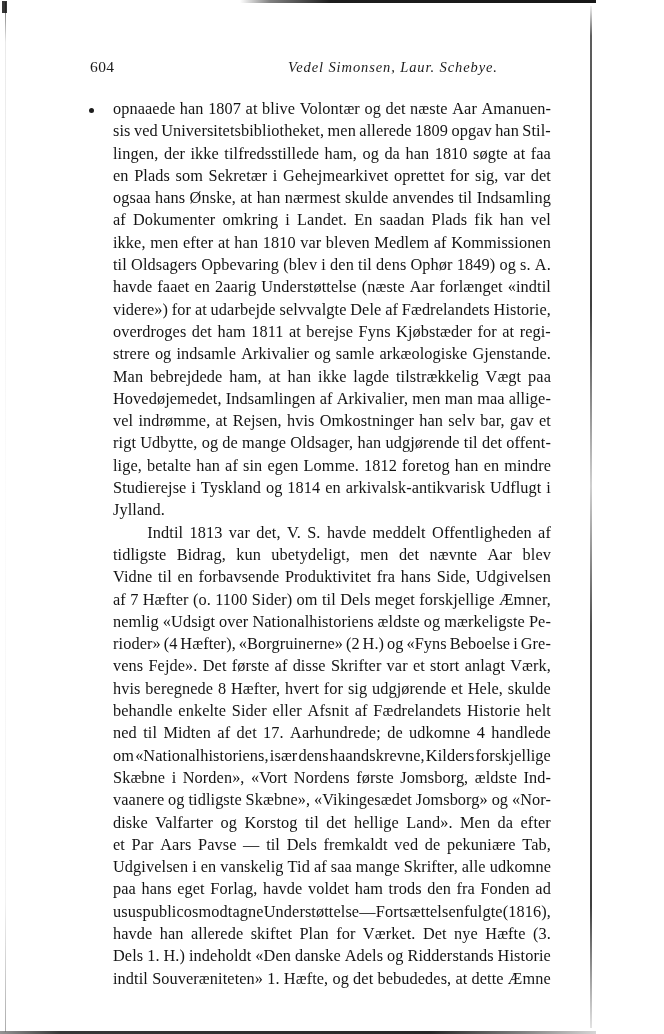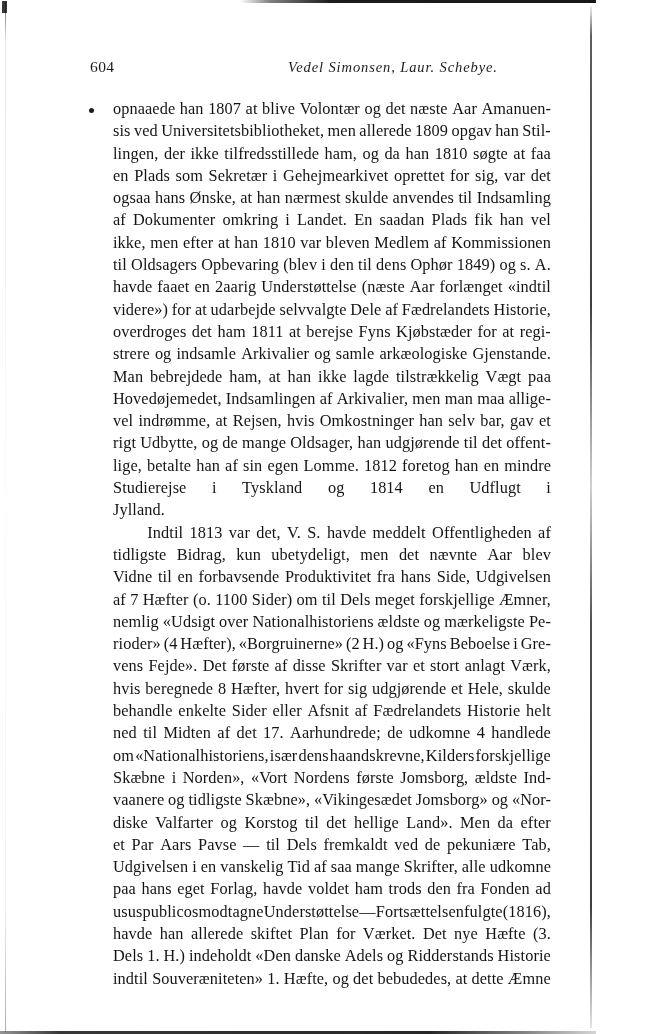--- a/index.html
+++ b/index.html
@@ -366,20 +366,21 @@
         <span>en</span>
         <span>mindre</span>
       </div>
       <div class="line just">
         <span>Studierejse</span>
         <span>i</span>
         <span>Tyskland</span>
         <span>og</span>
         <span>1814</span>
         <span>en</span>
+        <span>arkivalsk-antikvarisk</span>
         <span>Udflugt</span>
         <span>i</span>
       </div>
       <div class="line last">Jylland.</div>
       <div class="line just">
         <span class="ind"></span>
         <span>Indtil</span>
         <span>1813</span>
         <span>var</span>
         <span>det,</span>

